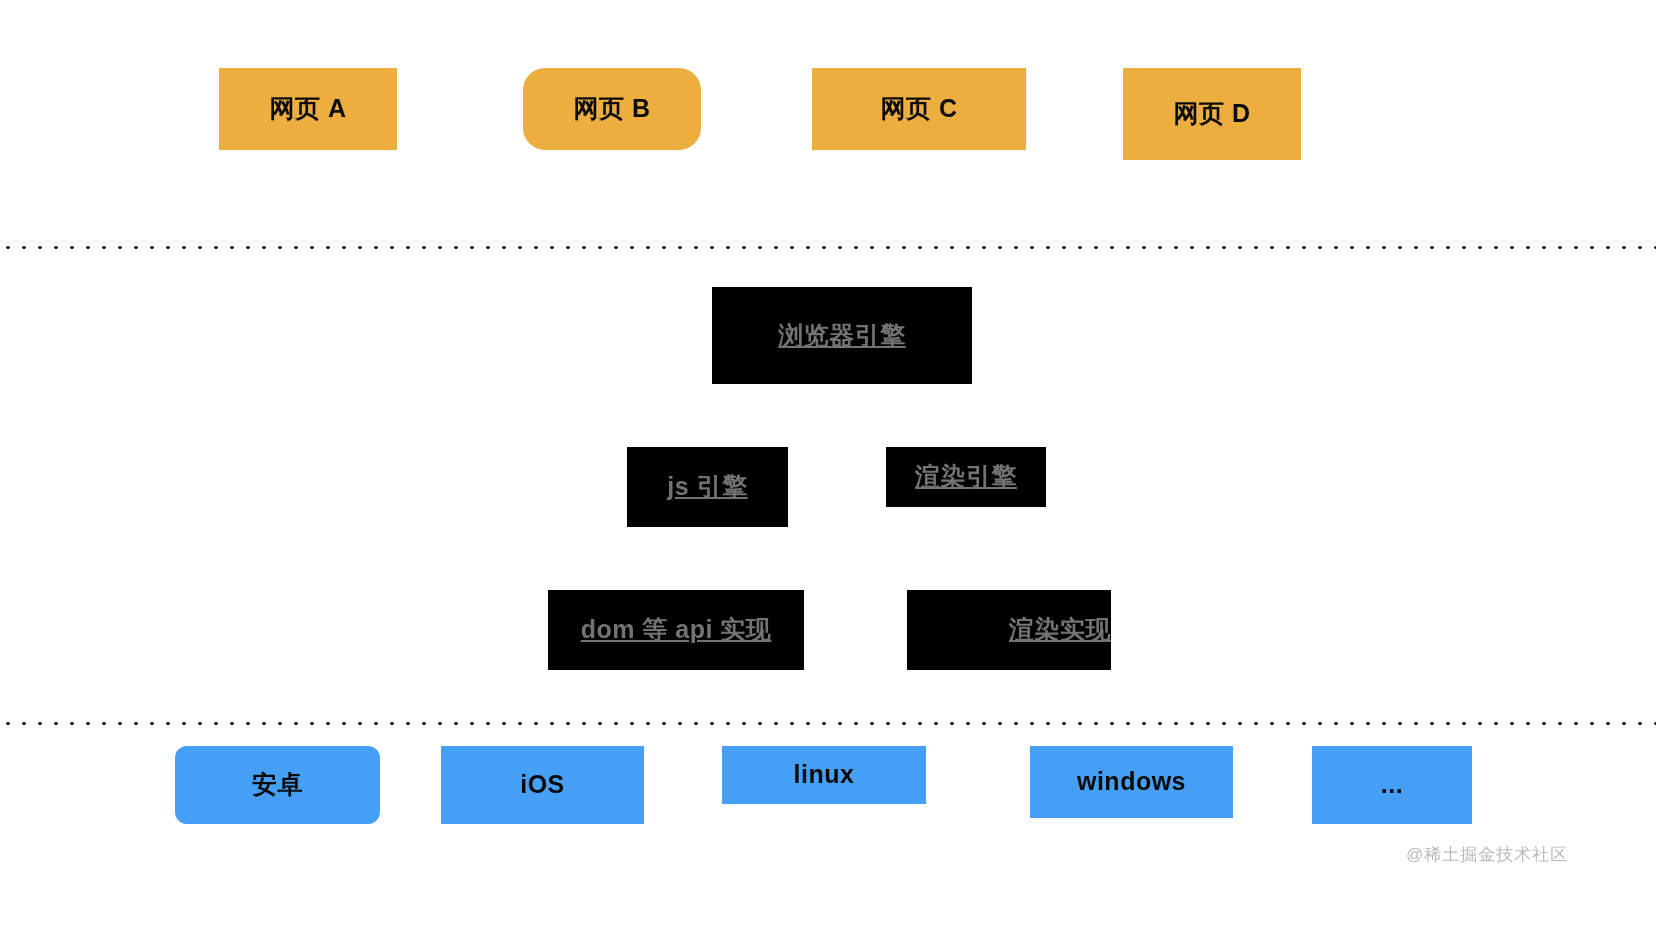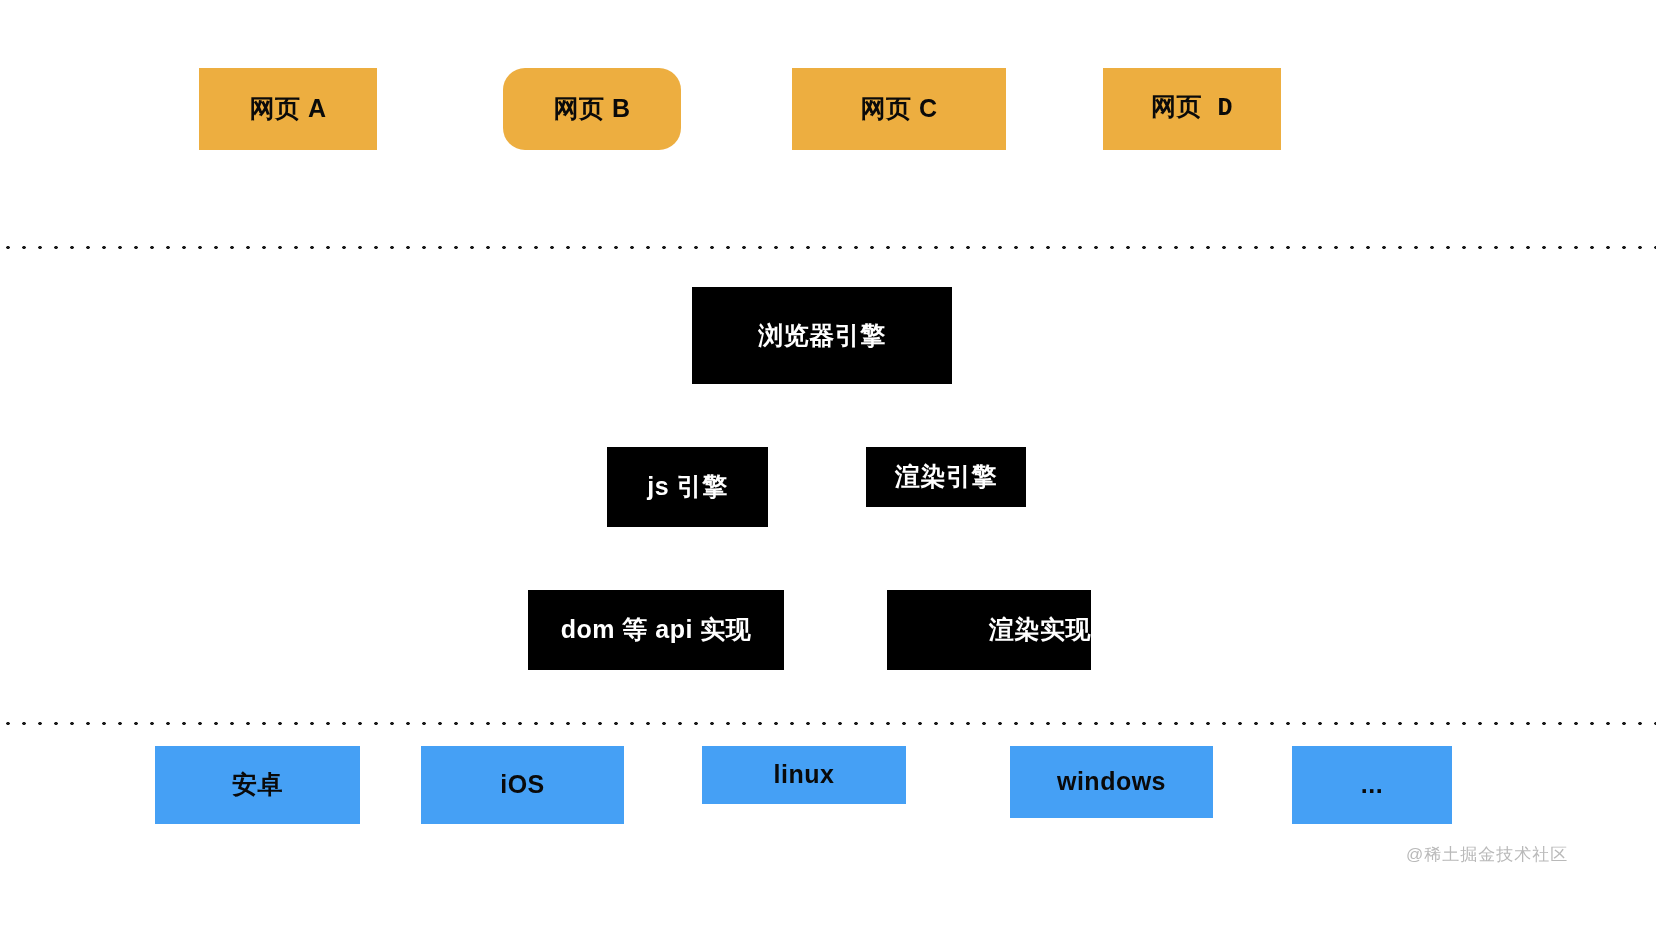--- a/index.html
+++ b/index.html
@@ -20,38 +20,40 @@
     height: 926px;
   }
   .box {
     position: absolute;
     display: flex;
     align-items: center;
     justify-content: center;
     box-sizing: border-box;
     text-align: center;
     line-height: 1.1;
+    margin-left: 20px;
   }
   .box-label {
     display: block;
     white-space: nowrap;
   }
   .layer-page .box {
     background: #edae40;
     color: #0a0a0a;
     font-size: 25px;
     font-weight: 700;
     letter-spacing: 0.5px;
   }
   .layer-engine .box {
     background: #000000;
-    color: #ffffff;
+    color: #737373;
     font-size: 25px;
     font-weight: 700;
     letter-spacing: 0.5px;
+    text-decoration: underline;
   }
   .layer-os .box {
     background: #45a0f5;
     color: #0a0a0a;
     font-size: 25px;
     font-weight: 700;
     letter-spacing: 0.5px;
   }
   .divider {
     position: absolute;
@@ -81,21 +83,21 @@
   <div class="layer layer-page">
     <div class="box" style="left: 199px; top: 68px; width: 178px; height: 82px;">
       <span class="box-label">网页 A</span>
     </div>
     <div class="box" style="left: 503px; top: 68px; width: 178px; height: 82px; border-radius: 22px;">
       <span class="box-label">网页 B</span>
     </div>
     <div class="box" style="left: 792px; top: 68px; width: 214px; height: 82px;">
       <span class="box-label">网页 C</span>
     </div>
-    <div class="box" style="left: 1103px; top: 68px; width: 178px; height: 82px; font-family: Liberation Mono, monospace;">
+    <div class="box" style="left: 1103px; top: 68px; width: 178px; height: 92px;">
       <span class="box-label">网页 D</span>
     </div>
   </div>
 
   <div class="divider" style="top: 245px;"></div>
 
   <div class="layer layer-engine">
     <div class="box" style="left: 692px; top: 287px; width: 260px; height: 97px;">
       <span class="box-label">浏览器引擎</span>
     </div>
@@ -109,21 +111,21 @@
       <span class="box-label">dom 等 api 实现</span>
     </div>
     <div class="box" style="left: 887px; top: 590px; width: 204px; height: 80px; justify-content: flex-end;">
       <span class="box-label">渲染实现</span>
     </div>
   </div>
 
   <div class="divider" style="top: 721px;"></div>
 
   <div class="layer layer-os">
-    <div class="box" style="left: 155px; top: 746px; width: 205px; height: 78px;">
+    <div class="box" style="left: 155px; top: 746px; width: 205px; height: 78px; border-radius: 12px;">
       <span class="box-label">安卓</span>
     </div>
     <div class="box" style="left: 421px; top: 746px; width: 203px; height: 78px;">
       <span class="box-label">iOS</span>
     </div>
     <div class="box" style="left: 702px; top: 746px; width: 204px; height: 58px;">
       <span class="box-label">linux</span>
     </div>
     <div class="box" style="left: 1010px; top: 746px; width: 203px; height: 72px;">
       <span class="box-label">windows</span>

